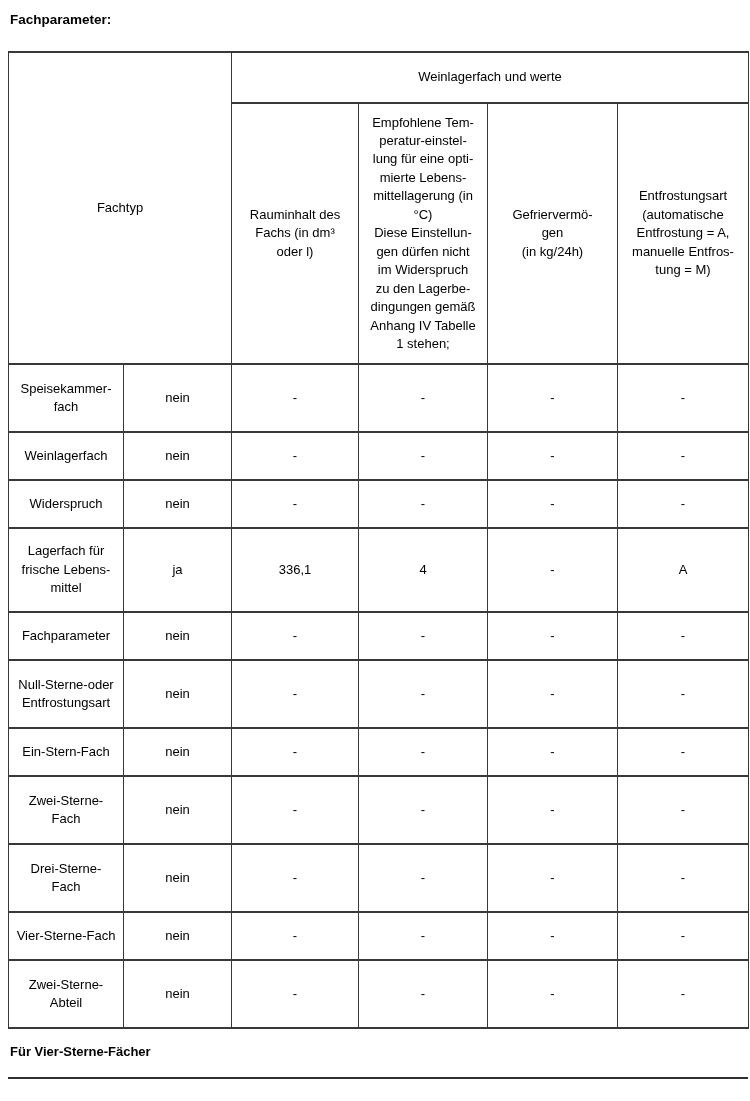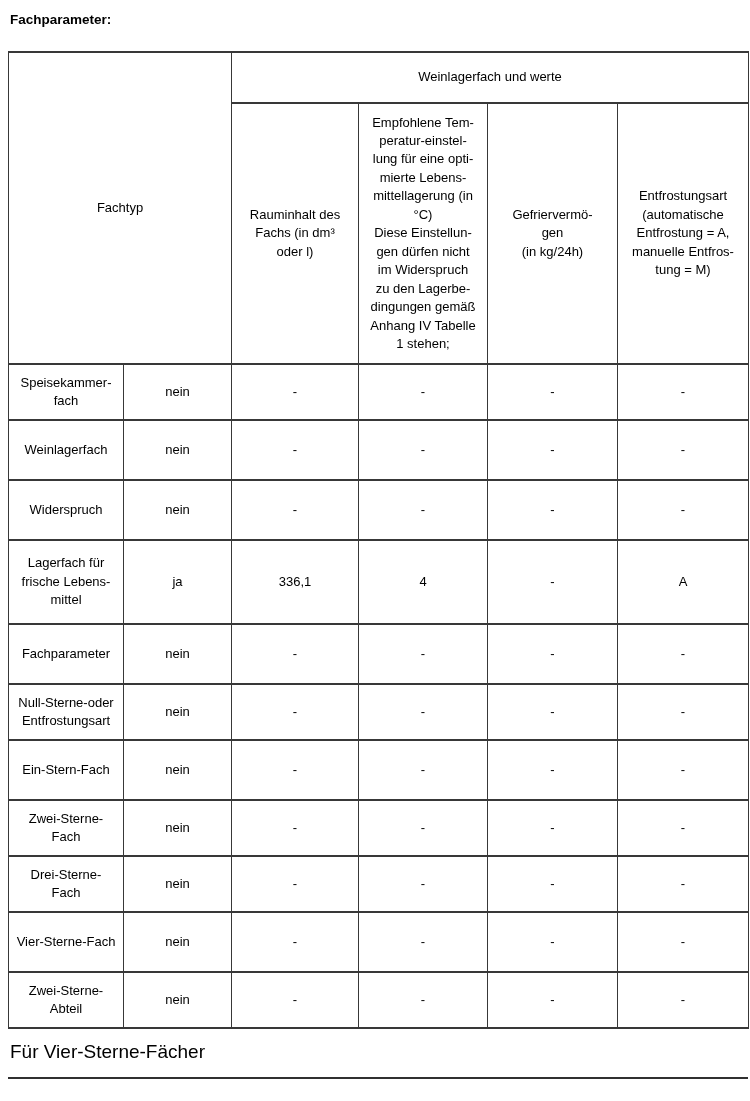--- a/index.html
+++ b/index.html
@@ -49,26 +49,26 @@
   td.corner {
     border-left: none;
   }
   td.name {
     text-align: left;
     padding-left: 5px;
     padding-right: 4px;
   }
   tr.hA { height: 51px; }
   tr.hB { height: 261px; }
-  tr.rs { height: 60px; }
-  tr.rm { height: 56px; }
+  tr.rs { height: 48px; }
+  tr.rm { height: 68px; }
   tr.rl { height: 84px; margin-top: 27px; }
   .section-heading {
-    font-size: 19px;
-    font-weight: normal;
+    font-size: 13px;
+    font-weight: bold;
     line-height: 19px;
     margin: 13px 0 16px 2px;
   }
   .bottom-rule {
     margin-top: 16px;
     width: 740px;
     height: 0;
     border-top: 2px solid #303030;
   }
 </style>

